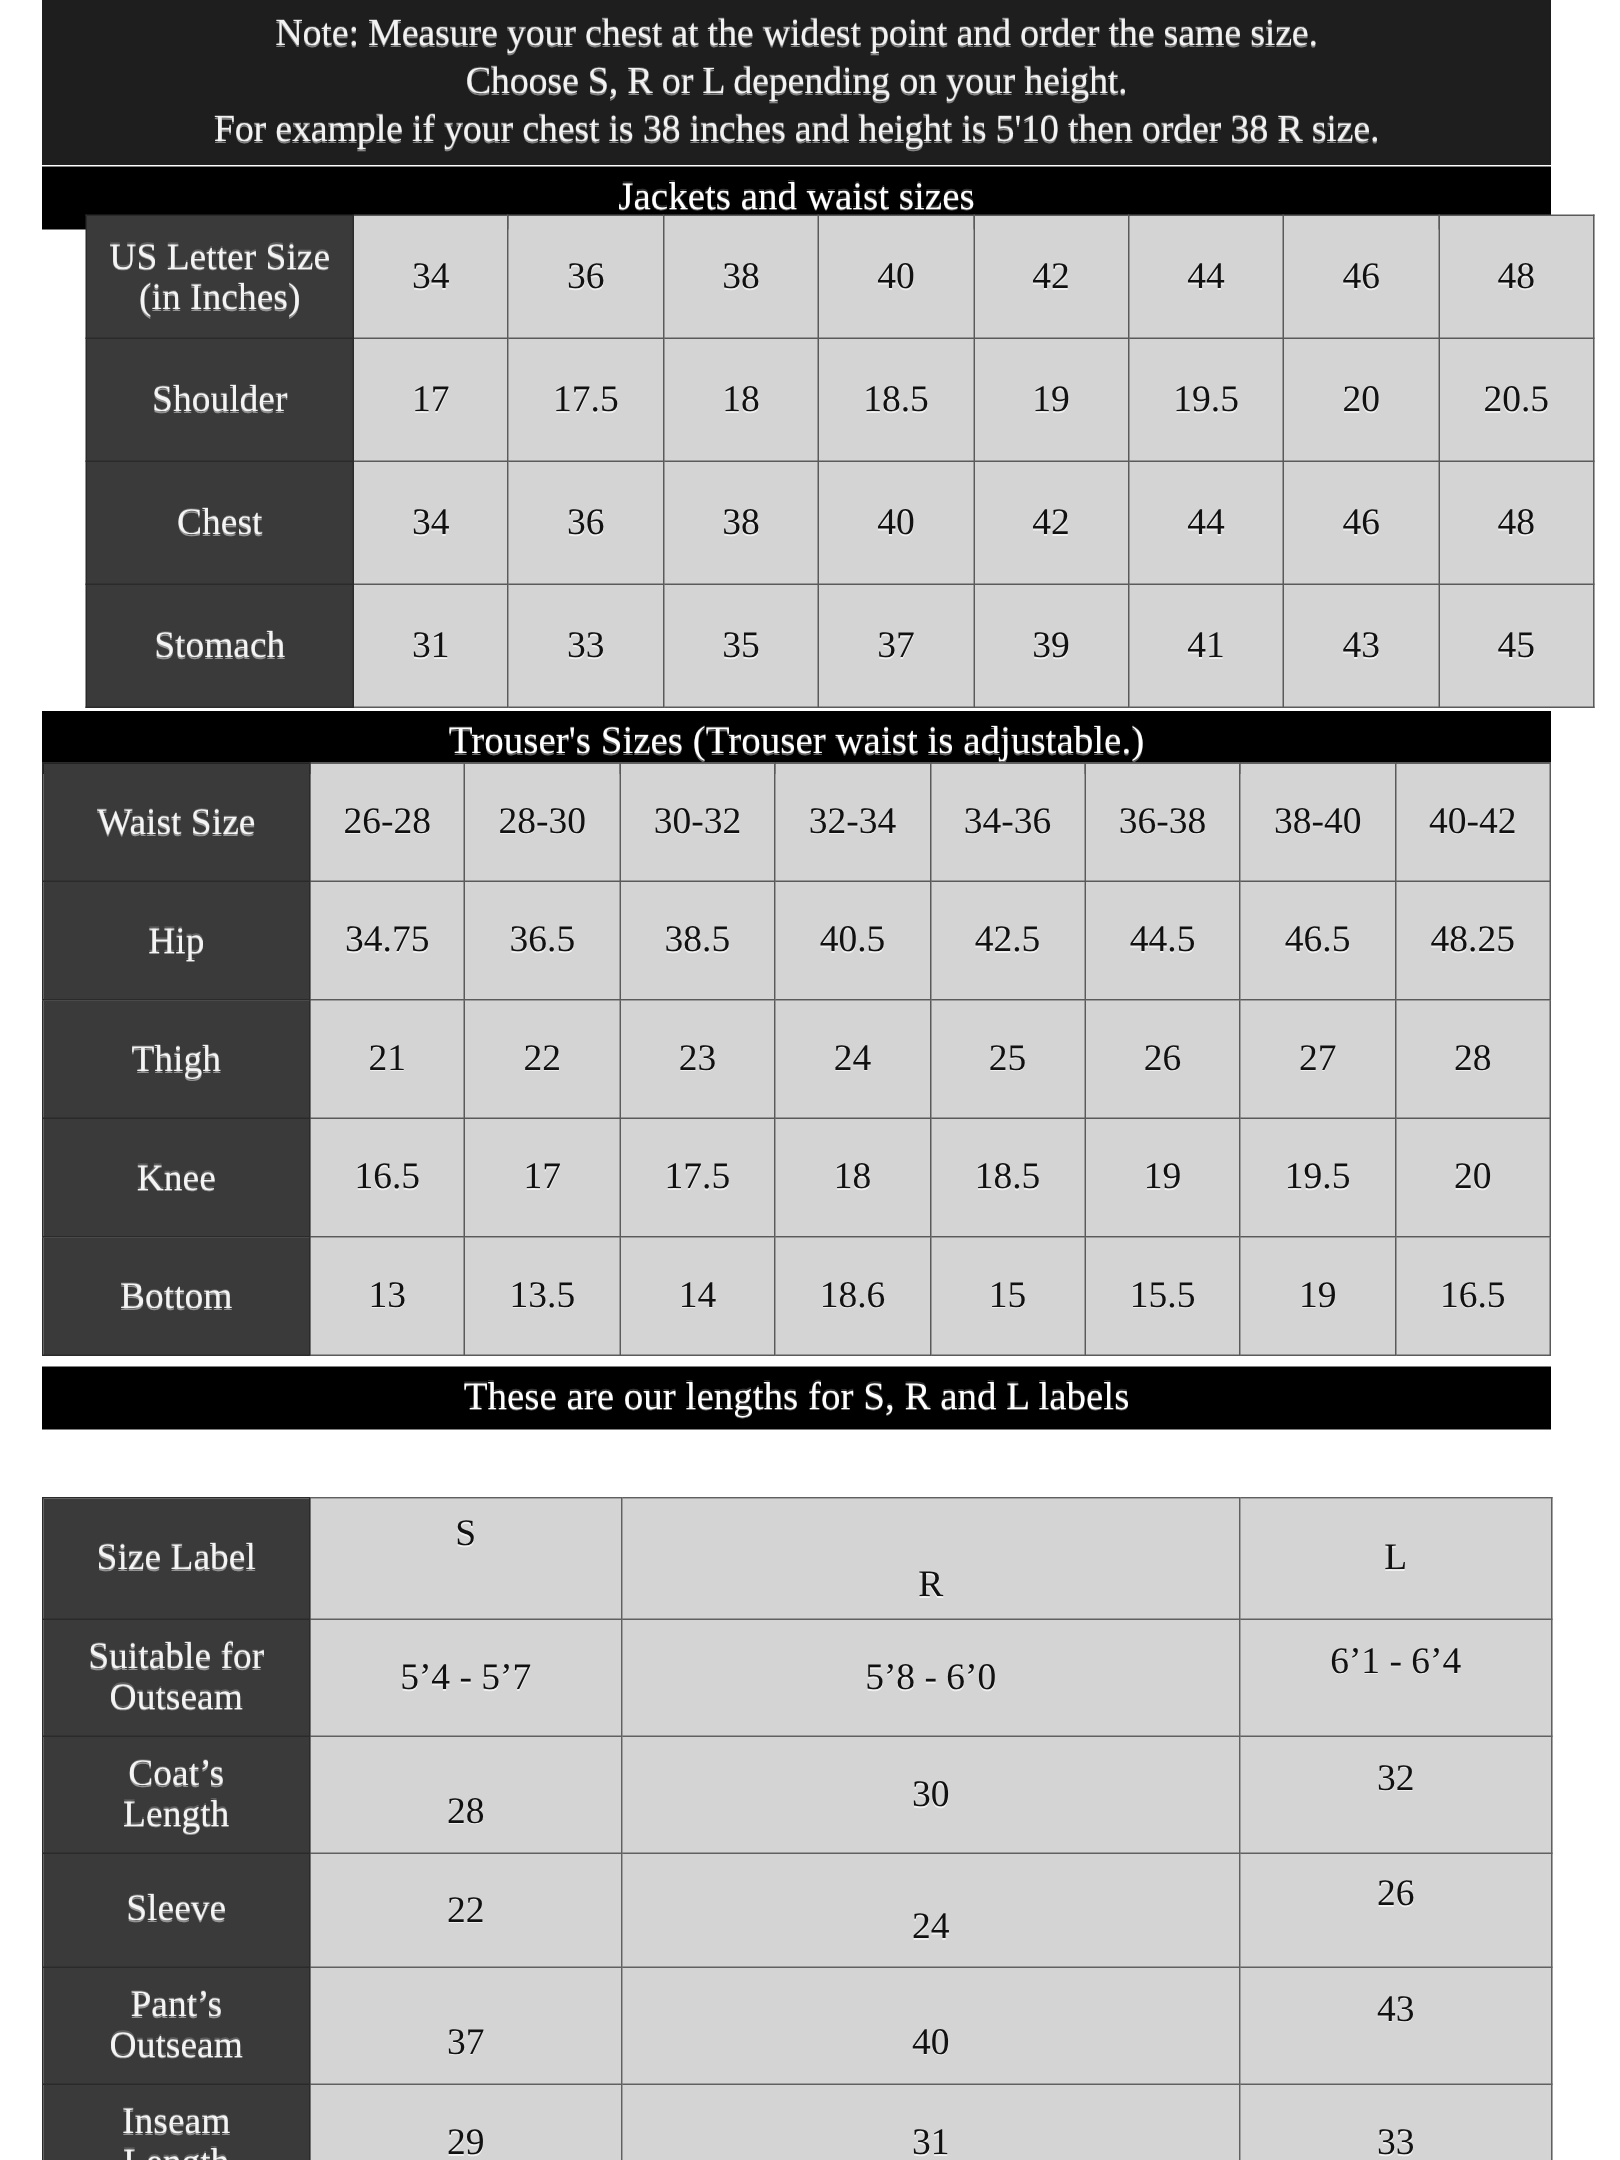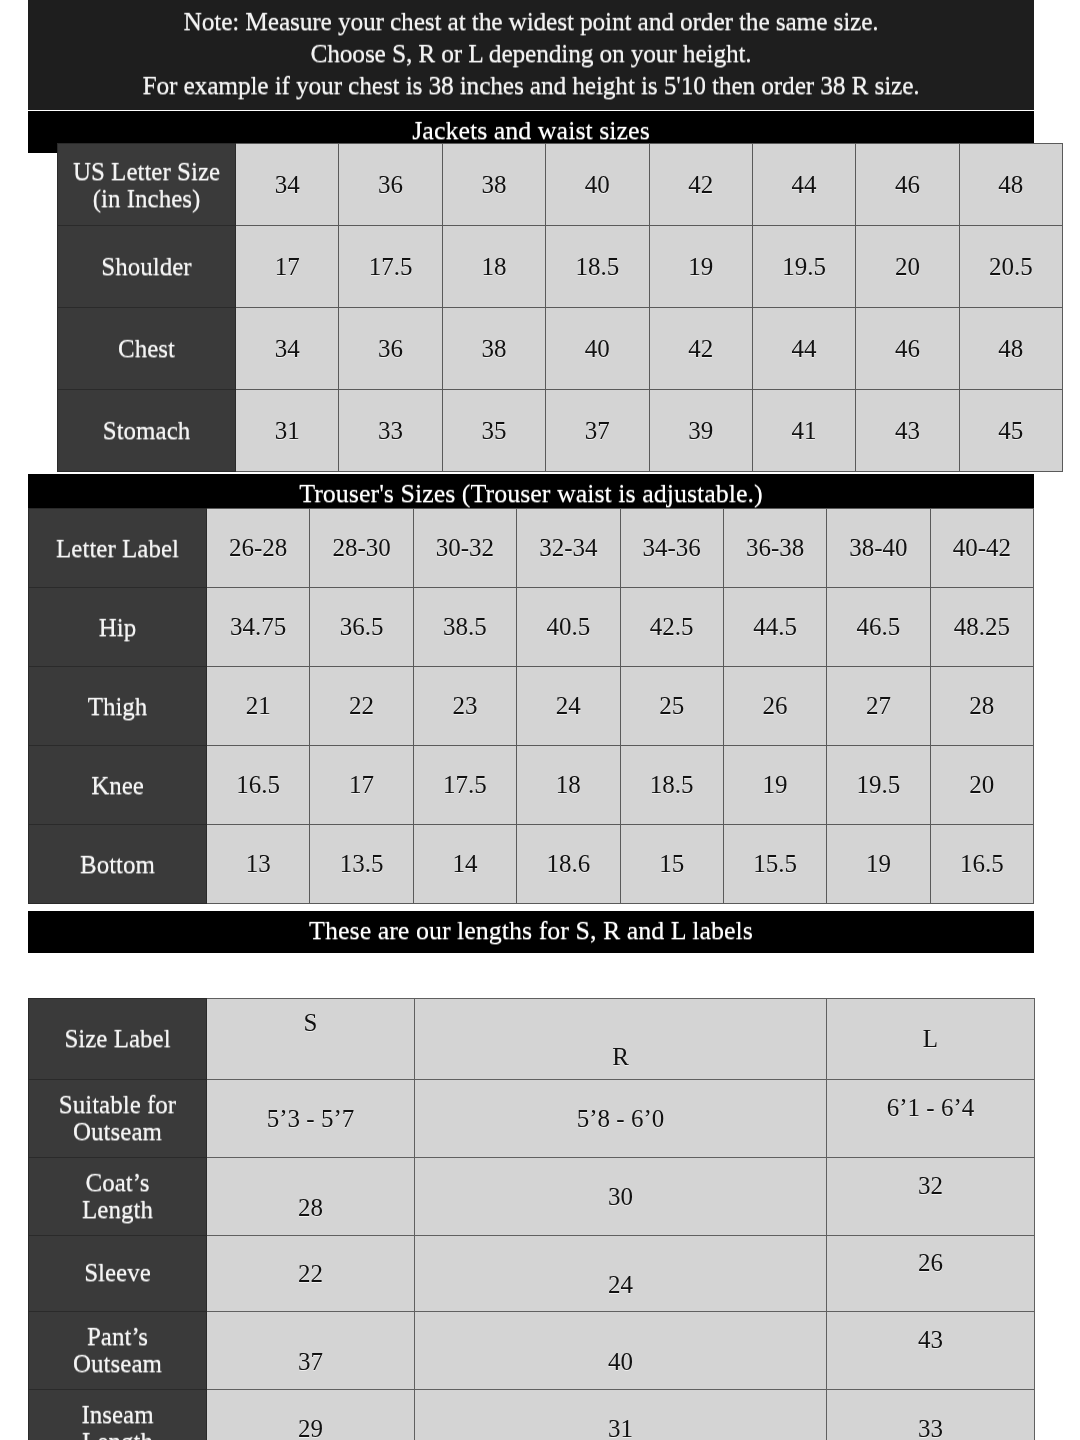--- a/index.html
+++ b/index.html
@@ -206,21 +206,21 @@
           <col>
           <col>
           <col>
           <col>
           <col>
           <col>
           <col>
       </colgroup>
       <tbody>
         <tr class="r-t">
-          <td class="hd">Letter Label</td>
+          <td class="hd">Waist Size</td>
           <td class="val">26-28</td>
           <td class="val">28-30</td>
           <td class="val">30-32</td>
           <td class="val">32-34</td>
           <td class="val">34-36</td>
           <td class="val">36-38</td>
           <td class="val">38-40</td>
           <td class="val">40-42</td>
         </tr>
         <tr class="r-t">
@@ -286,21 +286,21 @@
           <td class="hd va-mid">Size Label</td>
           <td class="va-top">S</td>
           <td class="va-bot">R</td>
           <td class="va-mid">L</td>
         </tr>
         <tr style="height:78px">
           <td class="hd va-mid">
             <span>Suitable for</span><br>
             <span>Outseam</span>
           </td>
-          <td class="va-mid">5’3 - 5’7</td>
+          <td class="va-mid">5’4 - 5’7</td>
           <td class="va-mid">5’8 - 6’0</td>
           <td class="va-himid">6’1 - 6’4</td>
         </tr>
         <tr style="height:78px">
           <td class="hd va-mid">
             <span>Coat’s</span><br>
             <span>Length</span>
           </td>
           <td class="va-lowmid">28</td>
           <td class="va-mid">30</td>

